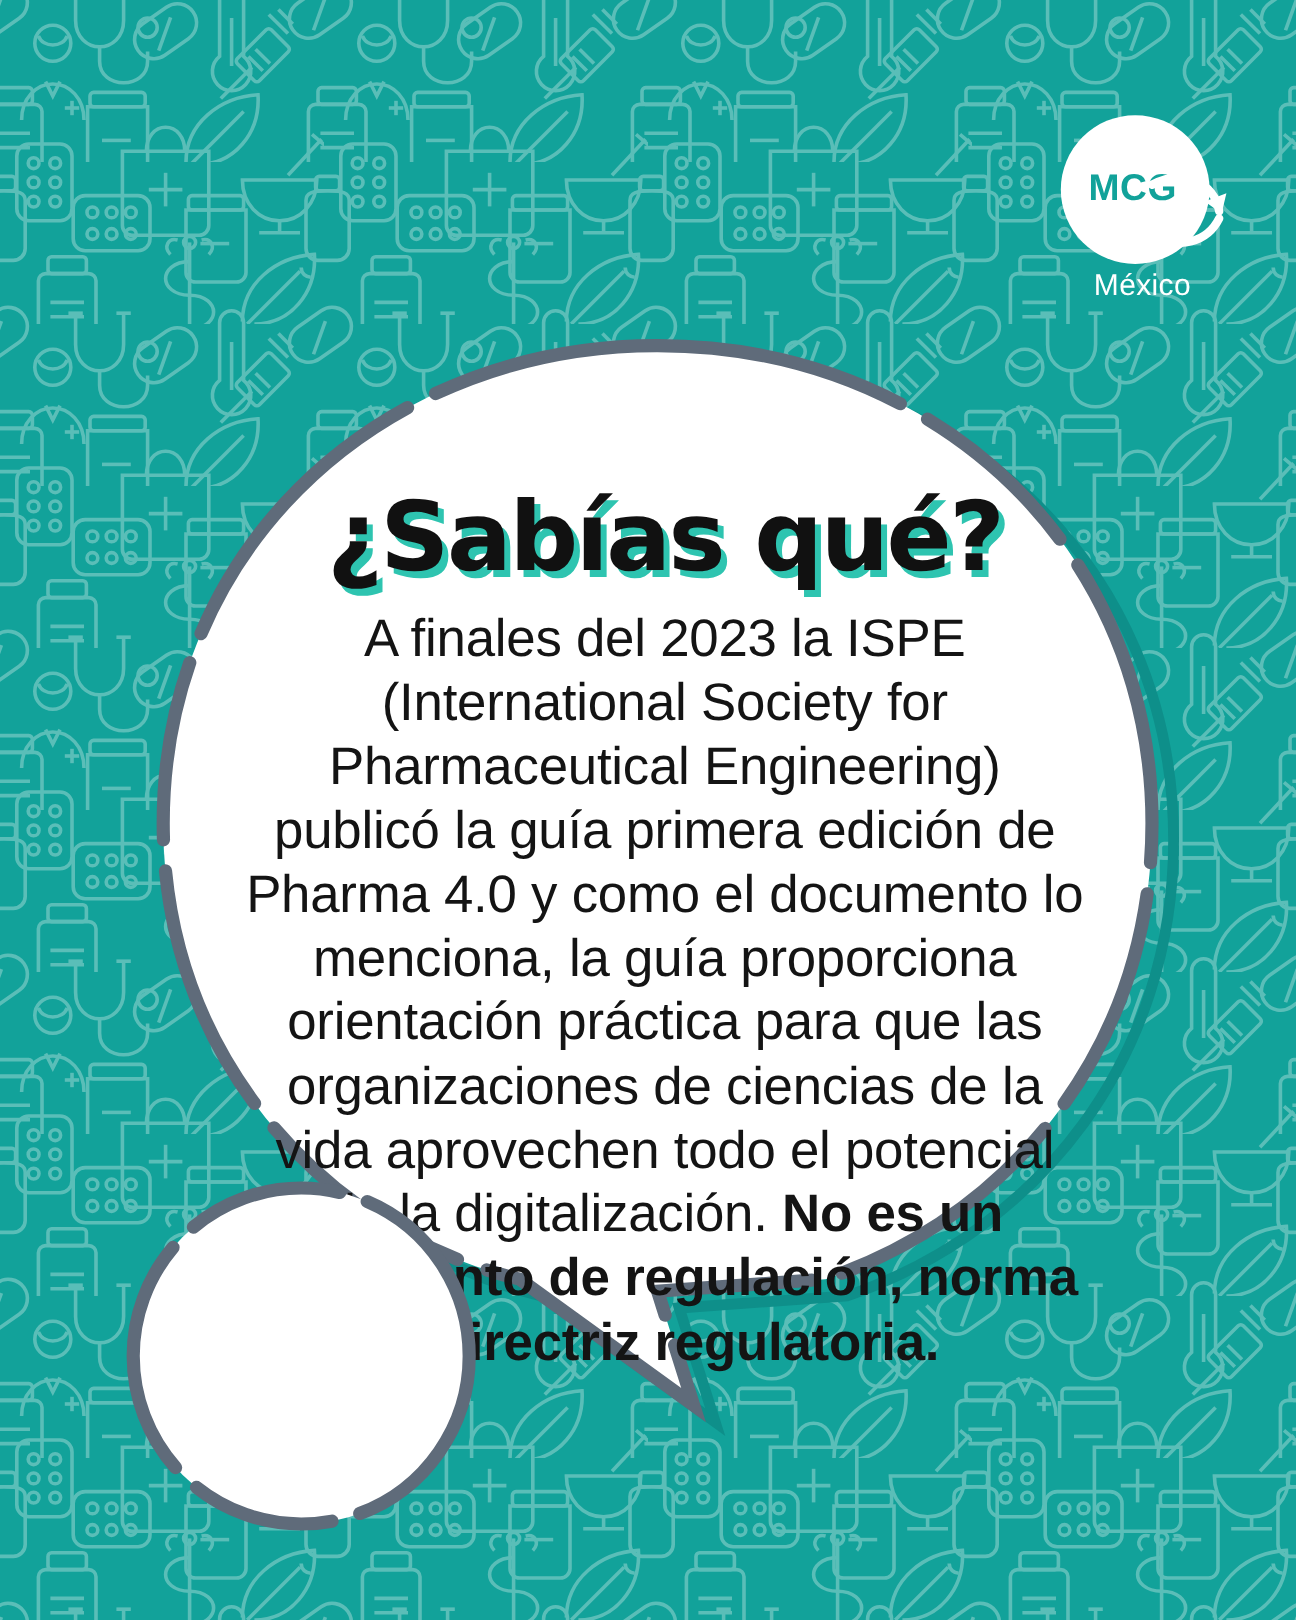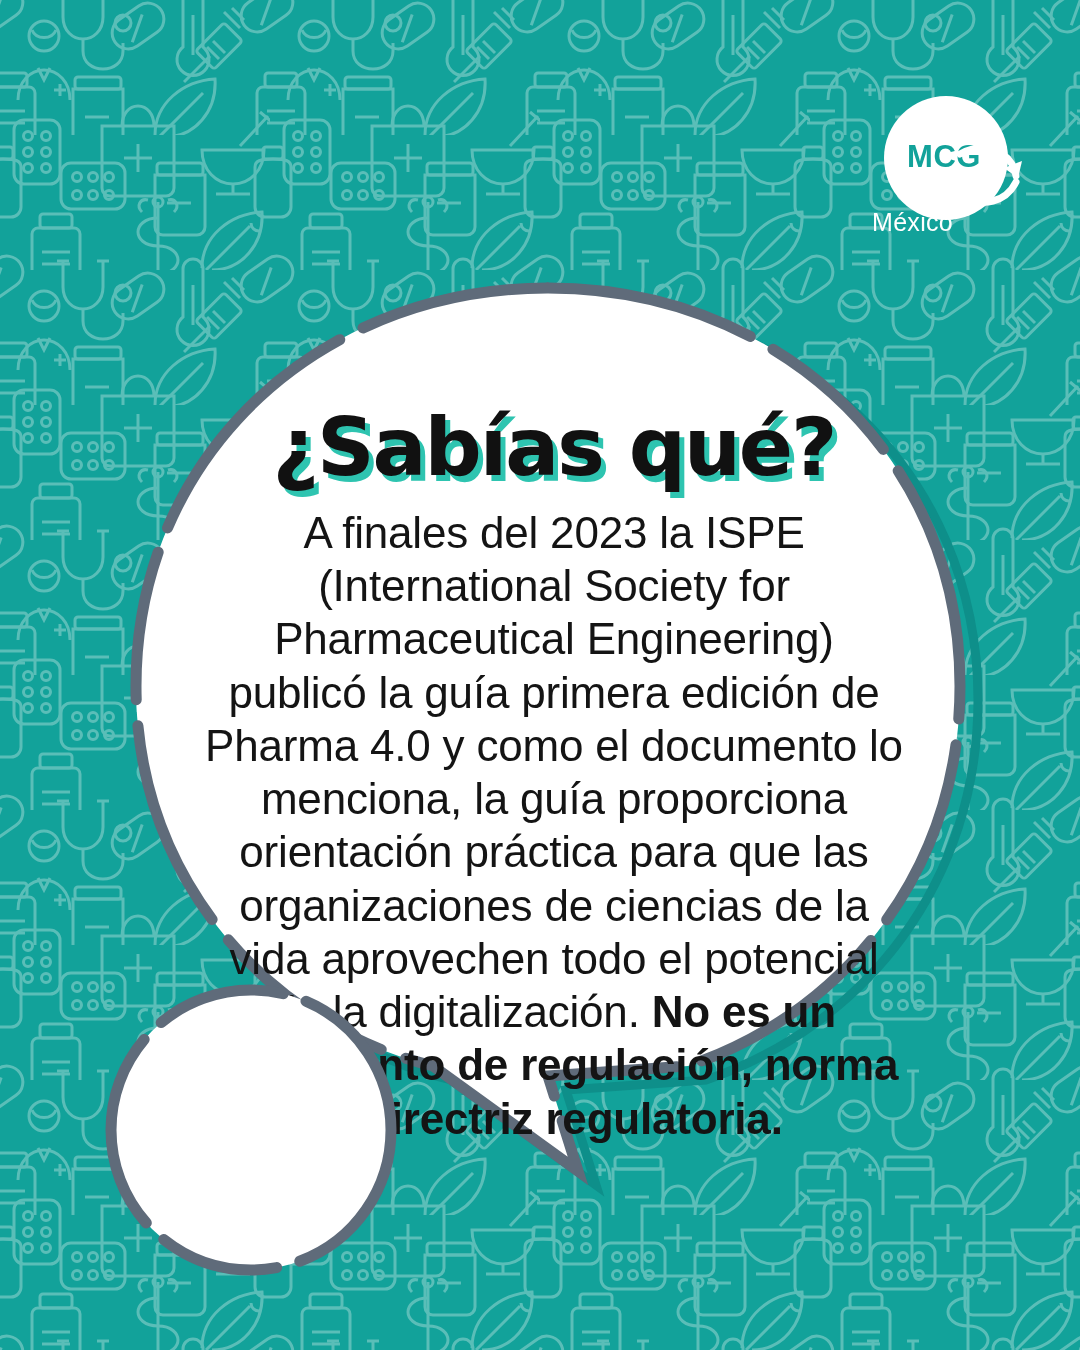--- a/index.html
+++ b/index.html
@@ -63,23 +63,24 @@
   }
   .mcg-swoosh {
     position: absolute;
     top: 42px;
     left: 78px;
     width: 80px;
     height: 80px;
   }
   .mcg-sub {
     position: absolute;
-    top: 112px;
+    top: 128px;
     left: 0;
     width: 160px;
+    text-align: center;
     color: #ffffff;
     font-size: 25px;
     font-family: "Liberation Sans", sans-serif;
     letter-spacing: 0.3px;
   }
 
   
   .bubble-wrap {
     position: absolute;
     left: 96px;

